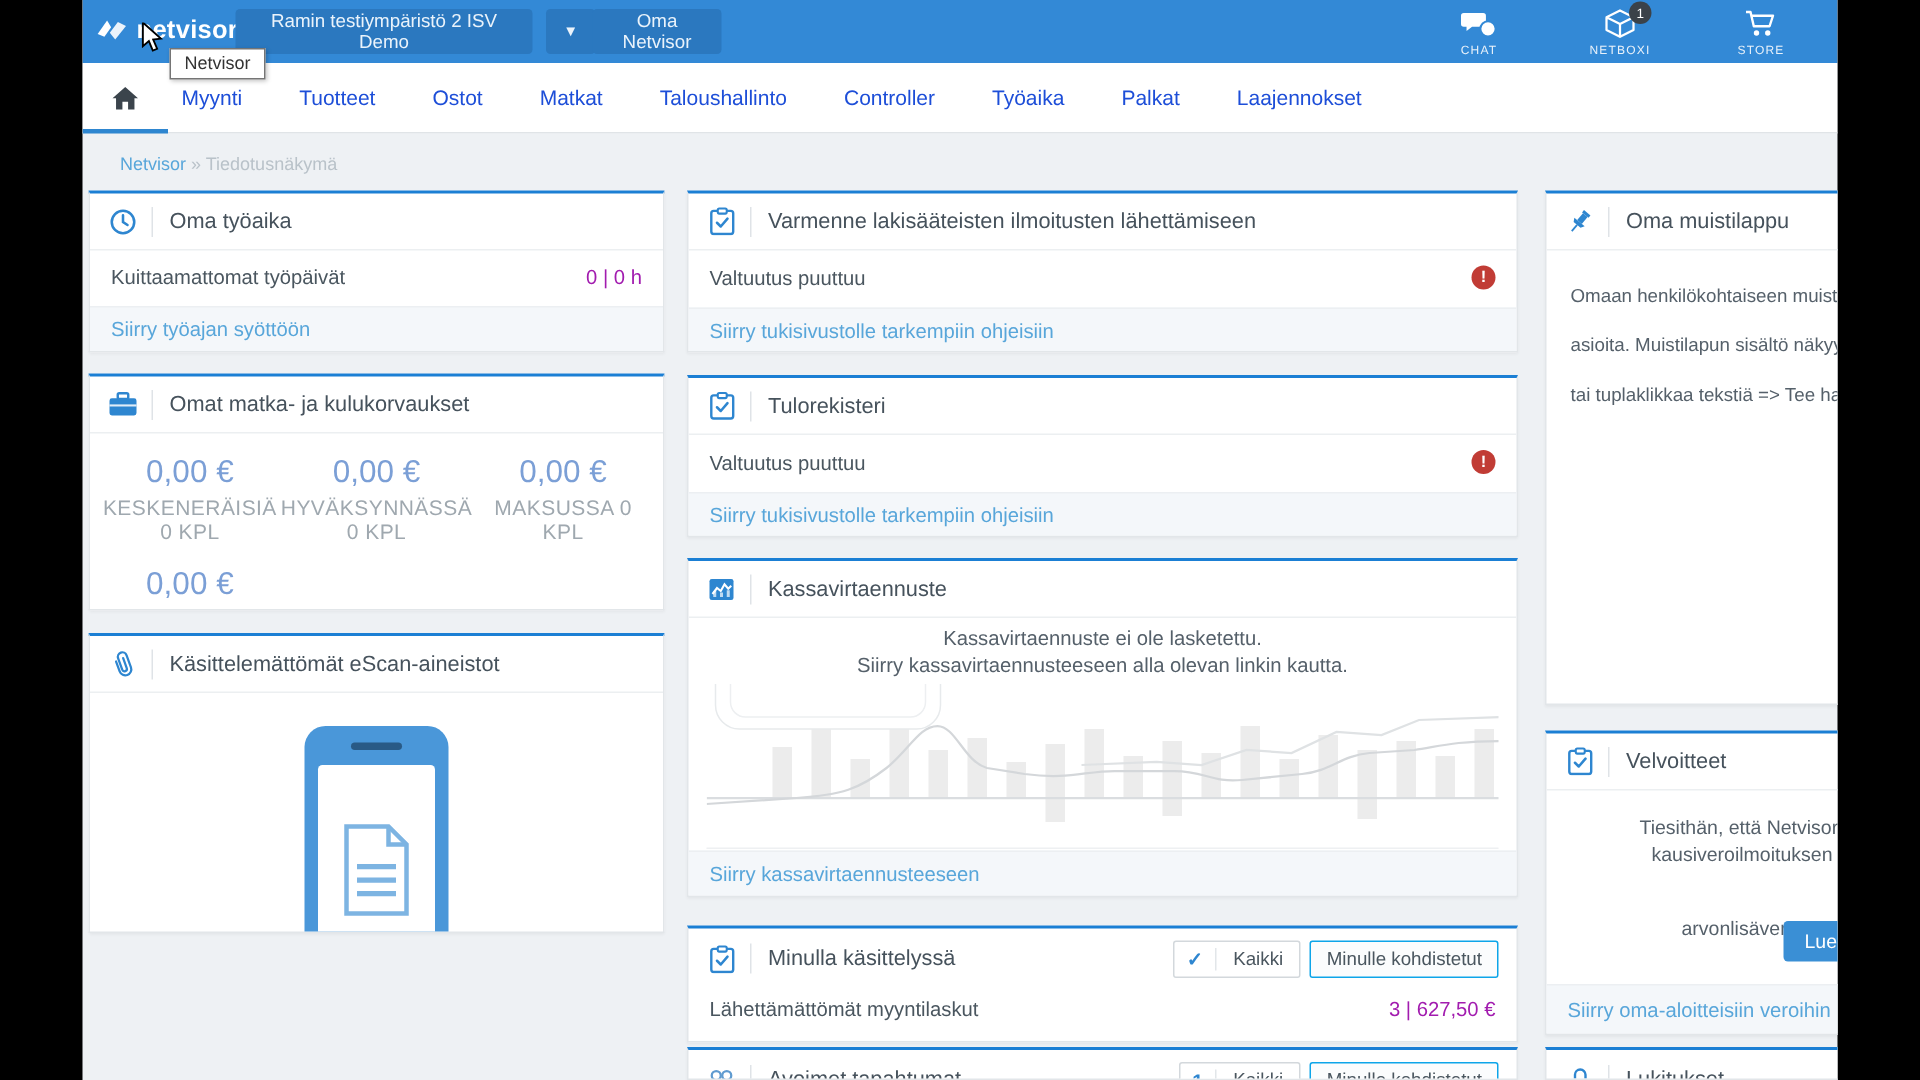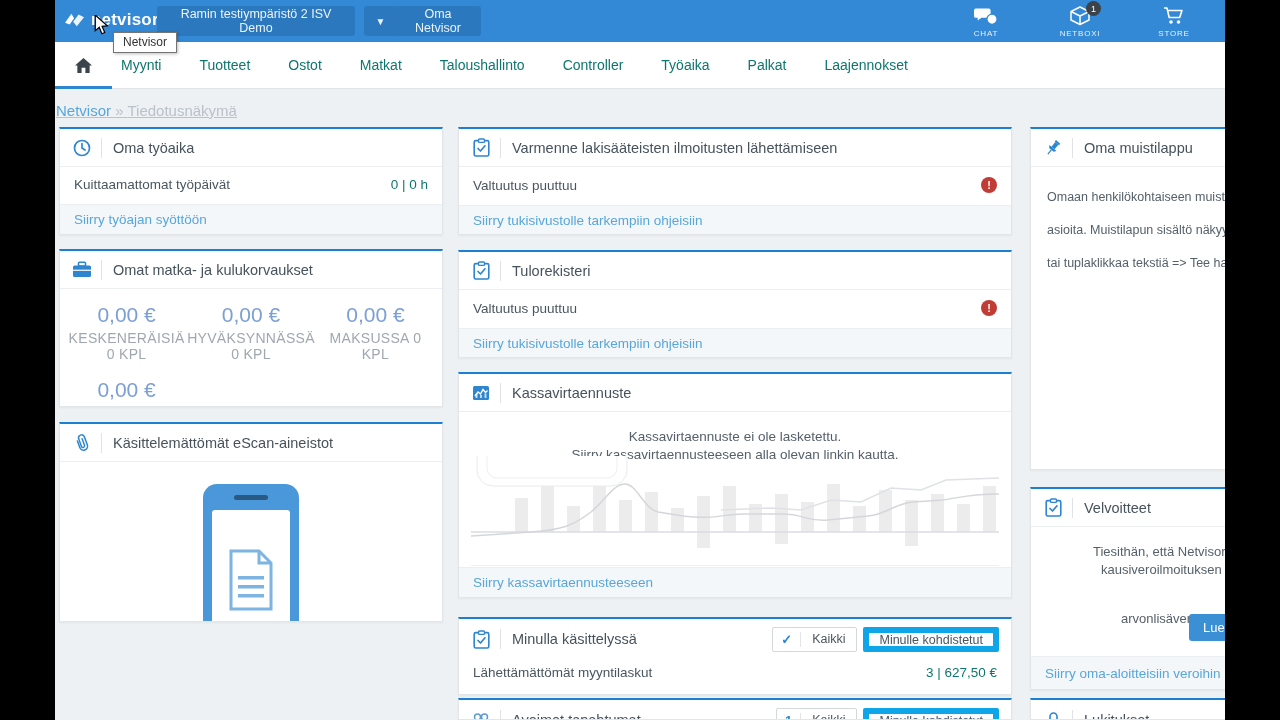--- a/index.html
+++ b/index.html
@@ -30,70 +30,70 @@
              border:1px solid #757575; color:#333; font-size:12px; padding:2px 9px 3px;
              box-shadow:1px 1px 3px rgba(0,0,0,.25); }
   .cursor { position:absolute; left:38px; top:15px; z-index:70; }
 
   
   .navbar { position:absolute; left:0; top:42px; width:100%; height:47px; background:#fff;
             border-bottom:1px solid #e0e4e7; z-index:10; display:flex; align-items:center; }
   .nav-home { width:57px; height:100%; display:flex; align-items:center; justify-content:center; position:relative; }
   .nav-underline { position:absolute; left:0; bottom:-1px; width:57px; height:3px; background:#2e86d0; }
   .nav-items { display:flex; gap:38px; padding-left:9px; }
-  .nav-item { font-size:14px; color:#0f766e; cursor:pointer; white-space:nowrap; }
+  .nav-item { font-size:14px; color:#1d4ed8; cursor:pointer; white-space:nowrap; }
 
   
   .content { position:absolute; left:0; top:89px; width:100%; height:631px; }
-  .breadcrumb { position:absolute; left:1px; top:13px; font-size:15px; color:#b9c2c9;text-decoration:underline; }
+  .breadcrumb { position:absolute; left:25px; top:13px; font-size:12px; color:#b9c2c9; }
   .breadcrumb .root { color:#58a6da; cursor:pointer; }
   .col { position:absolute; top:38px; }
   .col-left  { left:4px;   width:384px; }
   .col-mid   { left:403px; width:554px; }
   .col-right { left:975px; width:554px; }
 
   .card { background:#fff; border:1px solid #e2e6e9; border-top:2px solid #1b7fd4;
           box-shadow:0 1px 2px rgba(0,0,0,.05); position:relative; overflow:hidden; }
   .card-h { display:flex; align-items:center; height:38px; padding:0 12px; border-bottom:1px solid #eceff1; }
   .card-h .ic { width:20px; display:flex; justify-content:center; }
   .card-h .sep { width:1px; height:20px; background:#dfe3e7; margin:0 11px 0 9px; }
   .card-title { font-size:14.5px; color:#46525c; white-space:nowrap; }
   .crow { display:flex; justify-content:space-between; align-items:center;
           padding:10px 14px 12px; font-size:13.5px; color:#4a565f; }
-  .crow .val { color:#0f766e; }
+  .crow .val { color:#a21caf; }
   .link-row { background:#f4f7fa; border-top:1px solid #eceff2; padding:0 14px; height:30px;
               display:flex; align-items:center; font-size:13.5px; color:#58a6da; cursor:pointer; white-space:nowrap; }
   .alert-dot { width:16px; height:16px; border-radius:50%; background:#c13c35; color:#fff;
                font-size:11px; font-weight:bold; display:flex; align-items:center; justify-content:center; }
 
   
   .ok-body { text-align:center; }
   .ok-body .thumb { margin-top:5px; }
   .ok-text { color:#4a90d9; font-size:14px; margin-top:9px; }
 
   .exp-grid { display:grid; grid-template-columns:1fr 1fr 1fr; row-gap:16px; padding:14px 6px 0; text-align:center; }
   .exp-val { color:#7b9fd6; font-size:21px; }
   .exp-lbl { color:#9fa8af; font-size:14px; letter-spacing:.3px; margin-top:3px; }
 
   .phone { position:relative; width:96px; height:180px; margin:22px auto 0; background:#4a97d9; border-radius:14px; }
   .phone .speaker { position:absolute; left:31px; top:11px; width:34px; height:5px; border-radius:3px; background:rgba(15,40,66,.55); }
   .phone .scr { position:absolute; left:9px; top:26px; right:9px; height:140px; background:#fff; border-radius:3px;
                 display:flex; align-items:center; justify-content:center; }
 
-  .cash-msg { text-align:center; font-size:13.5px; color:#55606a; line-height:18px; margin-top:16px; }
+  .cash-msg { text-align:center; font-size:13.5px; color:#55606a; line-height:18px; margin-top:5px; }
   .cash-chart { position:absolute; left:12px; right:12px; top:82px; height:110px; overflow:hidden;
                 border-bottom:1px solid #eef0f2; }
   .cash-link { position:absolute; left:0; right:0; bottom:0; }
 
   .hdr-btns { margin-left:auto; display:flex; align-items:center; gap:6px; }
   .seg { display:flex; align-items:center; height:25px; border:1px solid #d3d8dc; border-radius:2px;
          background:#fff; font-size:12.5px; color:#4a565f; }
   .seg .chk { color:#2e86d0; font-weight:bold; padding:0 8px; border-right:1px solid #e2e6e9; font-size:13px; }
   .seg .seg-lbl { padding:0 11px; cursor:pointer; }
-  .btn-sm { height:25px; border:6px solid #0ea5e9; border-radius:2px; background:#fbfcfd;
+  .btn-sm { height:25px; border:1px solid #0ea5e9; border-radius:2px; background:#fbfcfd;
             font-size:12.5px; color:#4a565f; font-family:inherit; padding:0 10px; cursor:pointer; }
   .cnt { color:#2e86d0; font-weight:bold; padding:0 8px; border-right:1px solid #e2e6e9; font-size:13px; }
 
   .note-body { padding:14px 16px; font-size:12.5px; color:#55606a; }
   .note-line { line-height:33px; white-space:nowrap; }
 
   .obl-line { position:absolute; font-size:13px; color:#55606a; white-space:nowrap; }
   .btn-blue { position:absolute; left:158px; top:125px; height:27px; padding:0 14px; background:#3a8fd5;
               border:none; border-radius:3px; color:#fff; font-size:13px; font-family:inherit; cursor:pointer; }
 

